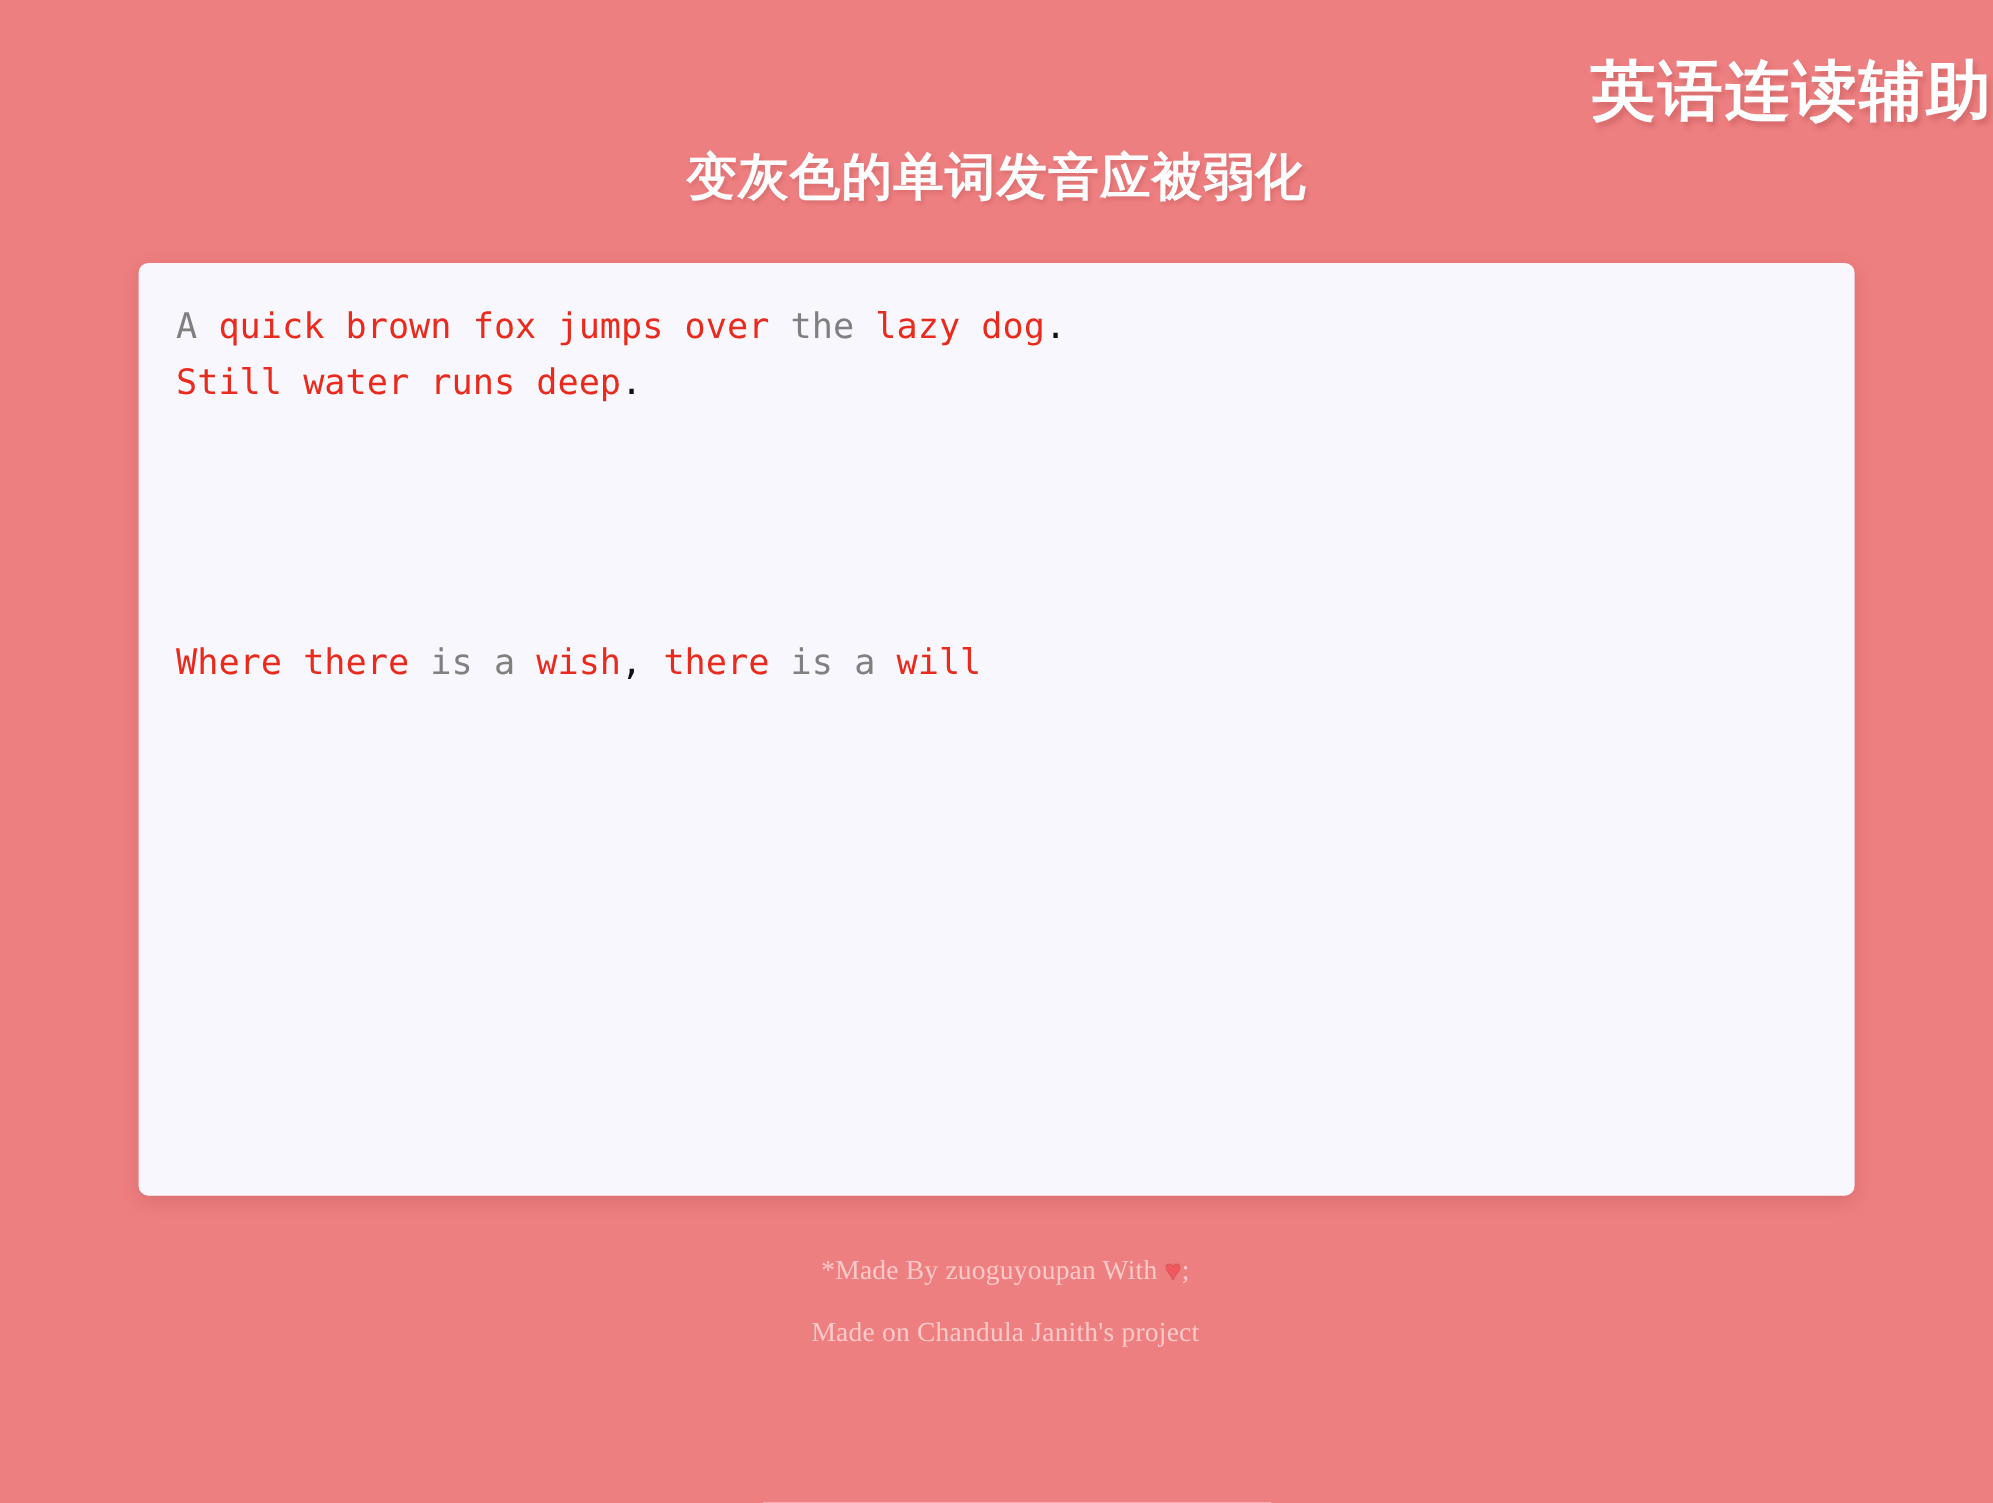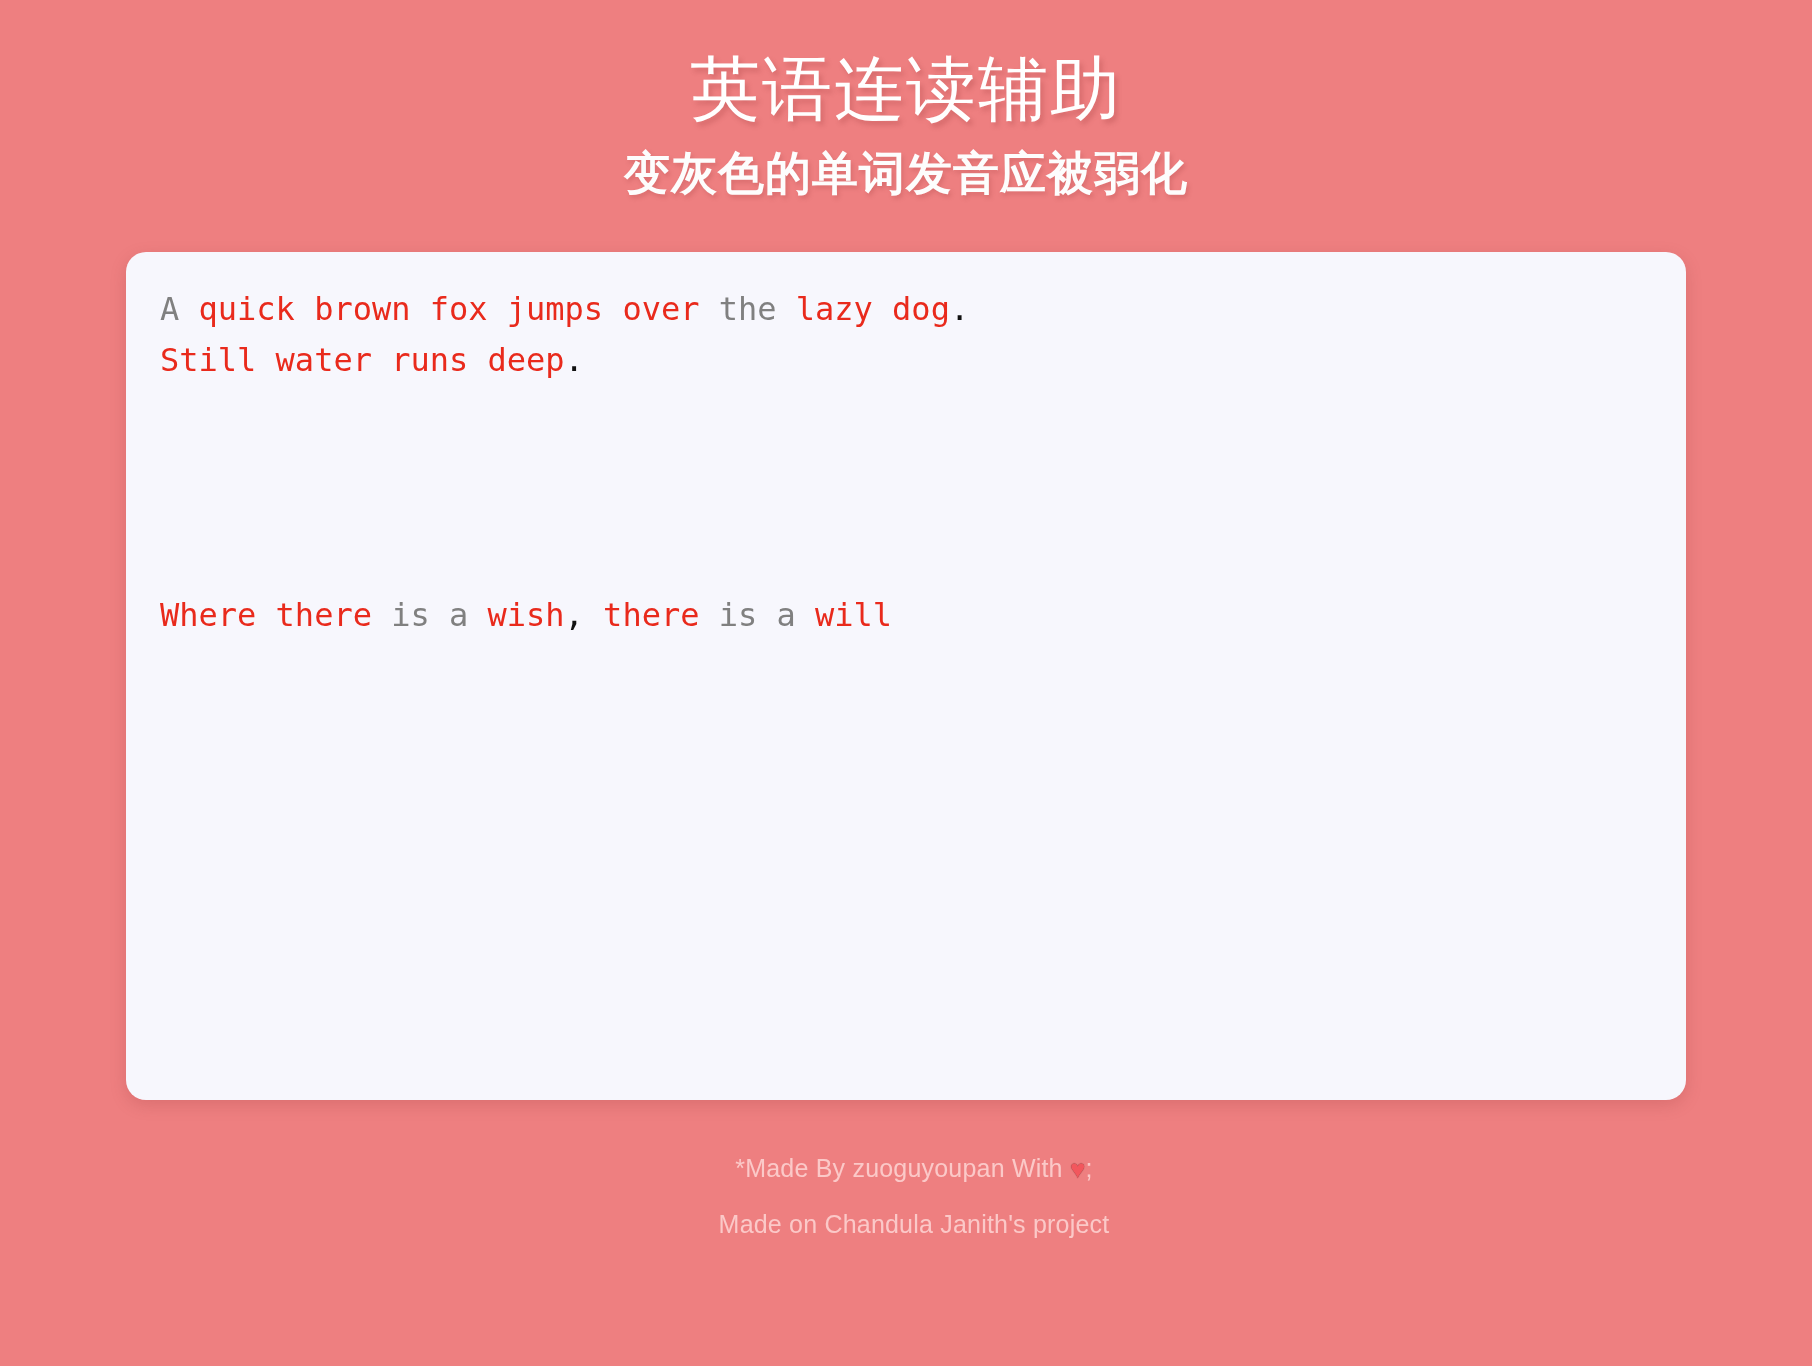--- a/index.html
+++ b/index.html
@@ -20,27 +20,28 @@
   }
 
   
   .header {
     width: 100%;
     text-align: center;
     padding-top: 48px;
   }
   .app-title {
     margin: 0;
-    font-size: 70px;
+    font-size: 59px;
     line-height: 1.18;
-    font-weight: 400;
+    font-weight: 700;
     color: #ffffff;
     letter-spacing: 2px;
     text-shadow: 3px 4px 5px rgba(160, 60, 60, 0.30);
     font-family: "DejaVu Sans", "Liberation Sans", sans-serif;
+    text-align: right;
   }
   .app-subtitle {
     margin: 14px 0 0 0;
     font-size: 46px;
     line-height: 1.25;
     font-weight: 700;
     color: #fdfdfd;
     letter-spacing: 1px;
     text-shadow: 2px 3px 4px rgba(160, 60, 60, 0.25);
     font-family: "DejaVu Sans", "Liberation Sans", sans-serif;
@@ -50,21 +51,21 @@
   .editor-wrap {
     margin-top: 50px;
     width: 1560px;
     height: 848px;
     position: relative;
   }
   .editor-card {
     width: 100%;
     height: 100%;
     background: #f7f7fd;
-    border-radius: 20px;
+    border-radius: 9px;
     box-shadow: 0 5px 16px rgba(150, 55, 55, 0.22);
     padding: 32px 34px 30px 34px;
     overflow: hidden;
     position: relative;
   }
   .editor-text {
     margin: 0;
     font-family: "DejaVu Sans Mono", "Liberation Mono", monospace;
     font-size: 32px;
     line-height: 51px;
@@ -82,21 +83,21 @@
   .footer {
     margin-top: 40px;
     width: 100%;
     text-align: center;
   }
   .footer-line {
     margin: 0;
     font-size: 25px;
     line-height: 56px;
     color: #fbc9c8;
-    font-family: Liberation Sans, sans-serif;
+    font-family: Liberation Serif, serif;
     letter-spacing: 0.2px;
     padding-left: 16px;
   }
   .heart-icon {
     display: inline-block;
     color: #f2575d;
     font-size: 26px;
     text-shadow: 0 0 1px rgba(60,20,20,0.75);
     transform: translateY(1px);
   }

